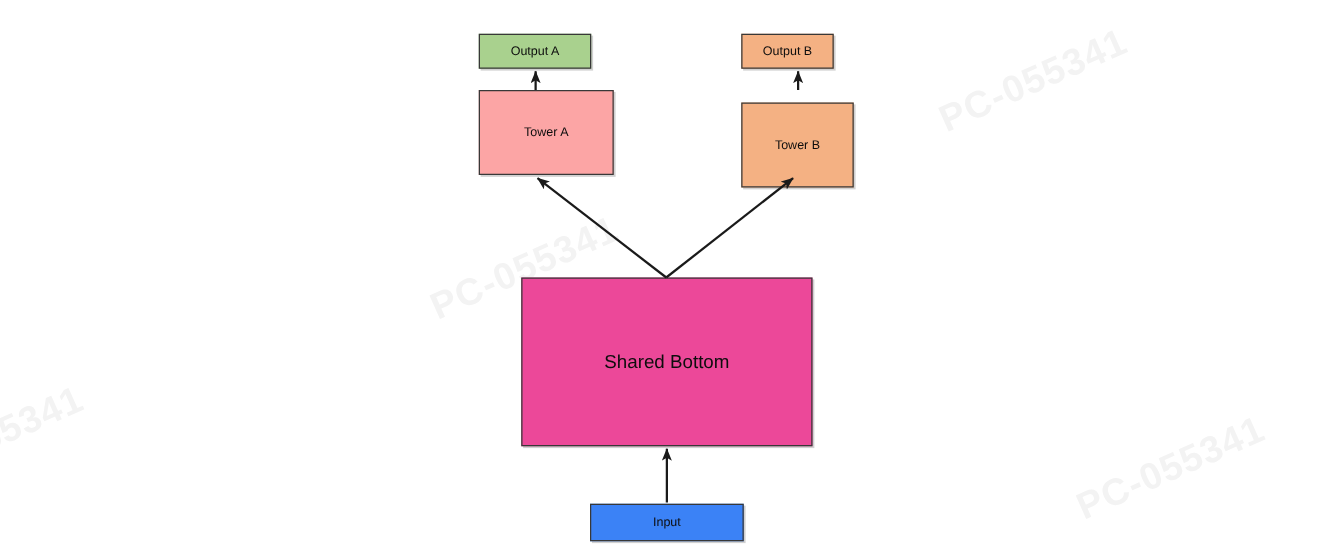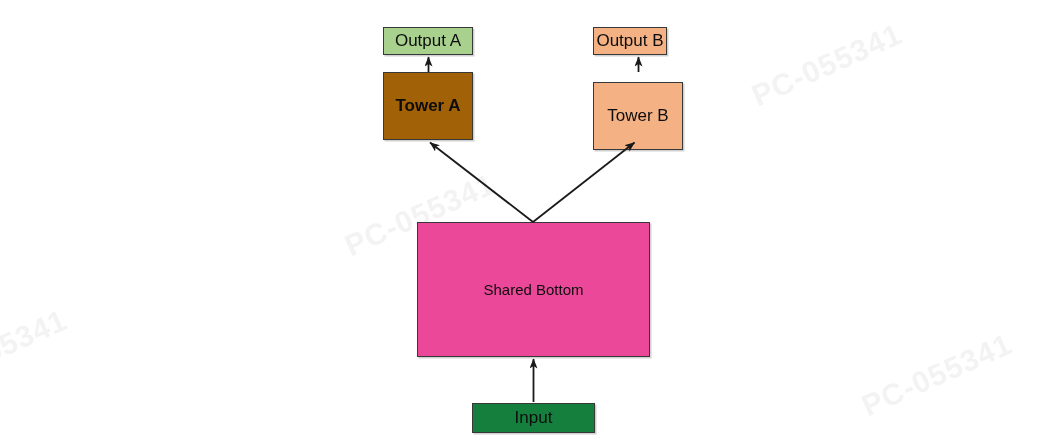--- a/index.html
+++ b/index.html
@@ -28,21 +28,21 @@
   }
   .node {
     position: absolute;
     z-index: 1;
     display: flex;
     align-items: center;
     justify-content: center;
     border: 1.5px solid #383838;
     box-shadow: 1.5px 1.5px 0 rgba(0,0,0,0.18);
     color: #0d0d0d;
-    font-size: 17px;
+    font-size: 10px;
     box-sizing: border-box;
     text-align: center;
   }
   .node.big { font-size: 15px; }
   #edges {
     position: absolute;
     left: 0;
     top: 0;
     z-index: 2;
     pointer-events: none;
@@ -57,29 +57,29 @@
 
 <div class="canvas">
 
   <span class="watermark" style="left: 827px; top: 65px; color: rgb(243, 243, 243);">PC-055341</span>
   <span class="watermark" style="left: 420px; top: 215px; color: rgb(243, 243, 243);">PC-055341</span>
   <span class="watermark" style="left: -8px; top: 351px; color: rgb(243, 243, 243);">PC-055341</span>
   <span class="watermark" style="left: 937px; top: 375px; color: rgb(243, 243, 243);">PC-055341</span>
 
   <div class="node" style="left: 383px; top: 27px; width: 90px; height: 28px; background-color: rgb(169, 209, 142);">Output A</div>
 
-  <div class="node" style="left: 383px; top: 72px; width: 90px; height: 68px; background-color: #a16207; font-weight: bold;">Tower A</div>
+  <div class="node" style="left: 383px; top: 72px; width: 108px; height: 68px; background-color: #fca5a5;">Tower A</div>
 
   <div class="node" style="left: 593px; top: 27px; width: 74px; height: 28px; background-color: rgb(244, 177, 131);">Output B</div>
 
   <div class="node" style="left: 593px; top: 82px; width: 90px; height: 68px; background-color: rgb(244, 177, 131);">Tower B</div>
 
   <div class="node big" style="left: 417px; top: 222px; width: 233px; height: 135px; background-color: #ec4899;">Shared Bottom</div>
 
-  <div class="node" style="left: 472px; top: 403px; width: 123px; height: 30px; background-color: #15803d;">Input</div>
+  <div class="node" style="left: 472px; top: 403px; width: 123px; height: 30px; background-color: #3b82f6;">Input</div>
 
   <svg id="edges" width="1064" height="441" viewBox="0 0 1064 441">
     <defs>
       <marker id="arrow" markerUnits="userSpaceOnUse" markerWidth="12" markerHeight="10" refX="9.5" refY="4" orient="auto">
         <path d="M0,0 L10,4 L0,8 L2.4,4 Z" fill="#1a1a1a"></path>
       </marker>
     </defs>
     <line x1="428.5" y1="72" x2="428.5" y2="57" marker-end="url(#arrow)" style="stroke: rgb(26, 26, 26);"></line>
     <line x1="638.5" y1="72" x2="638.5" y2="57" marker-end="url(#arrow)" style="stroke: rgb(26, 26, 26);"></line>
     <line x1="533" y1="222" x2="430" y2="142.5" marker-end="url(#arrow)" style="stroke: rgb(26, 26, 26);"></line>

